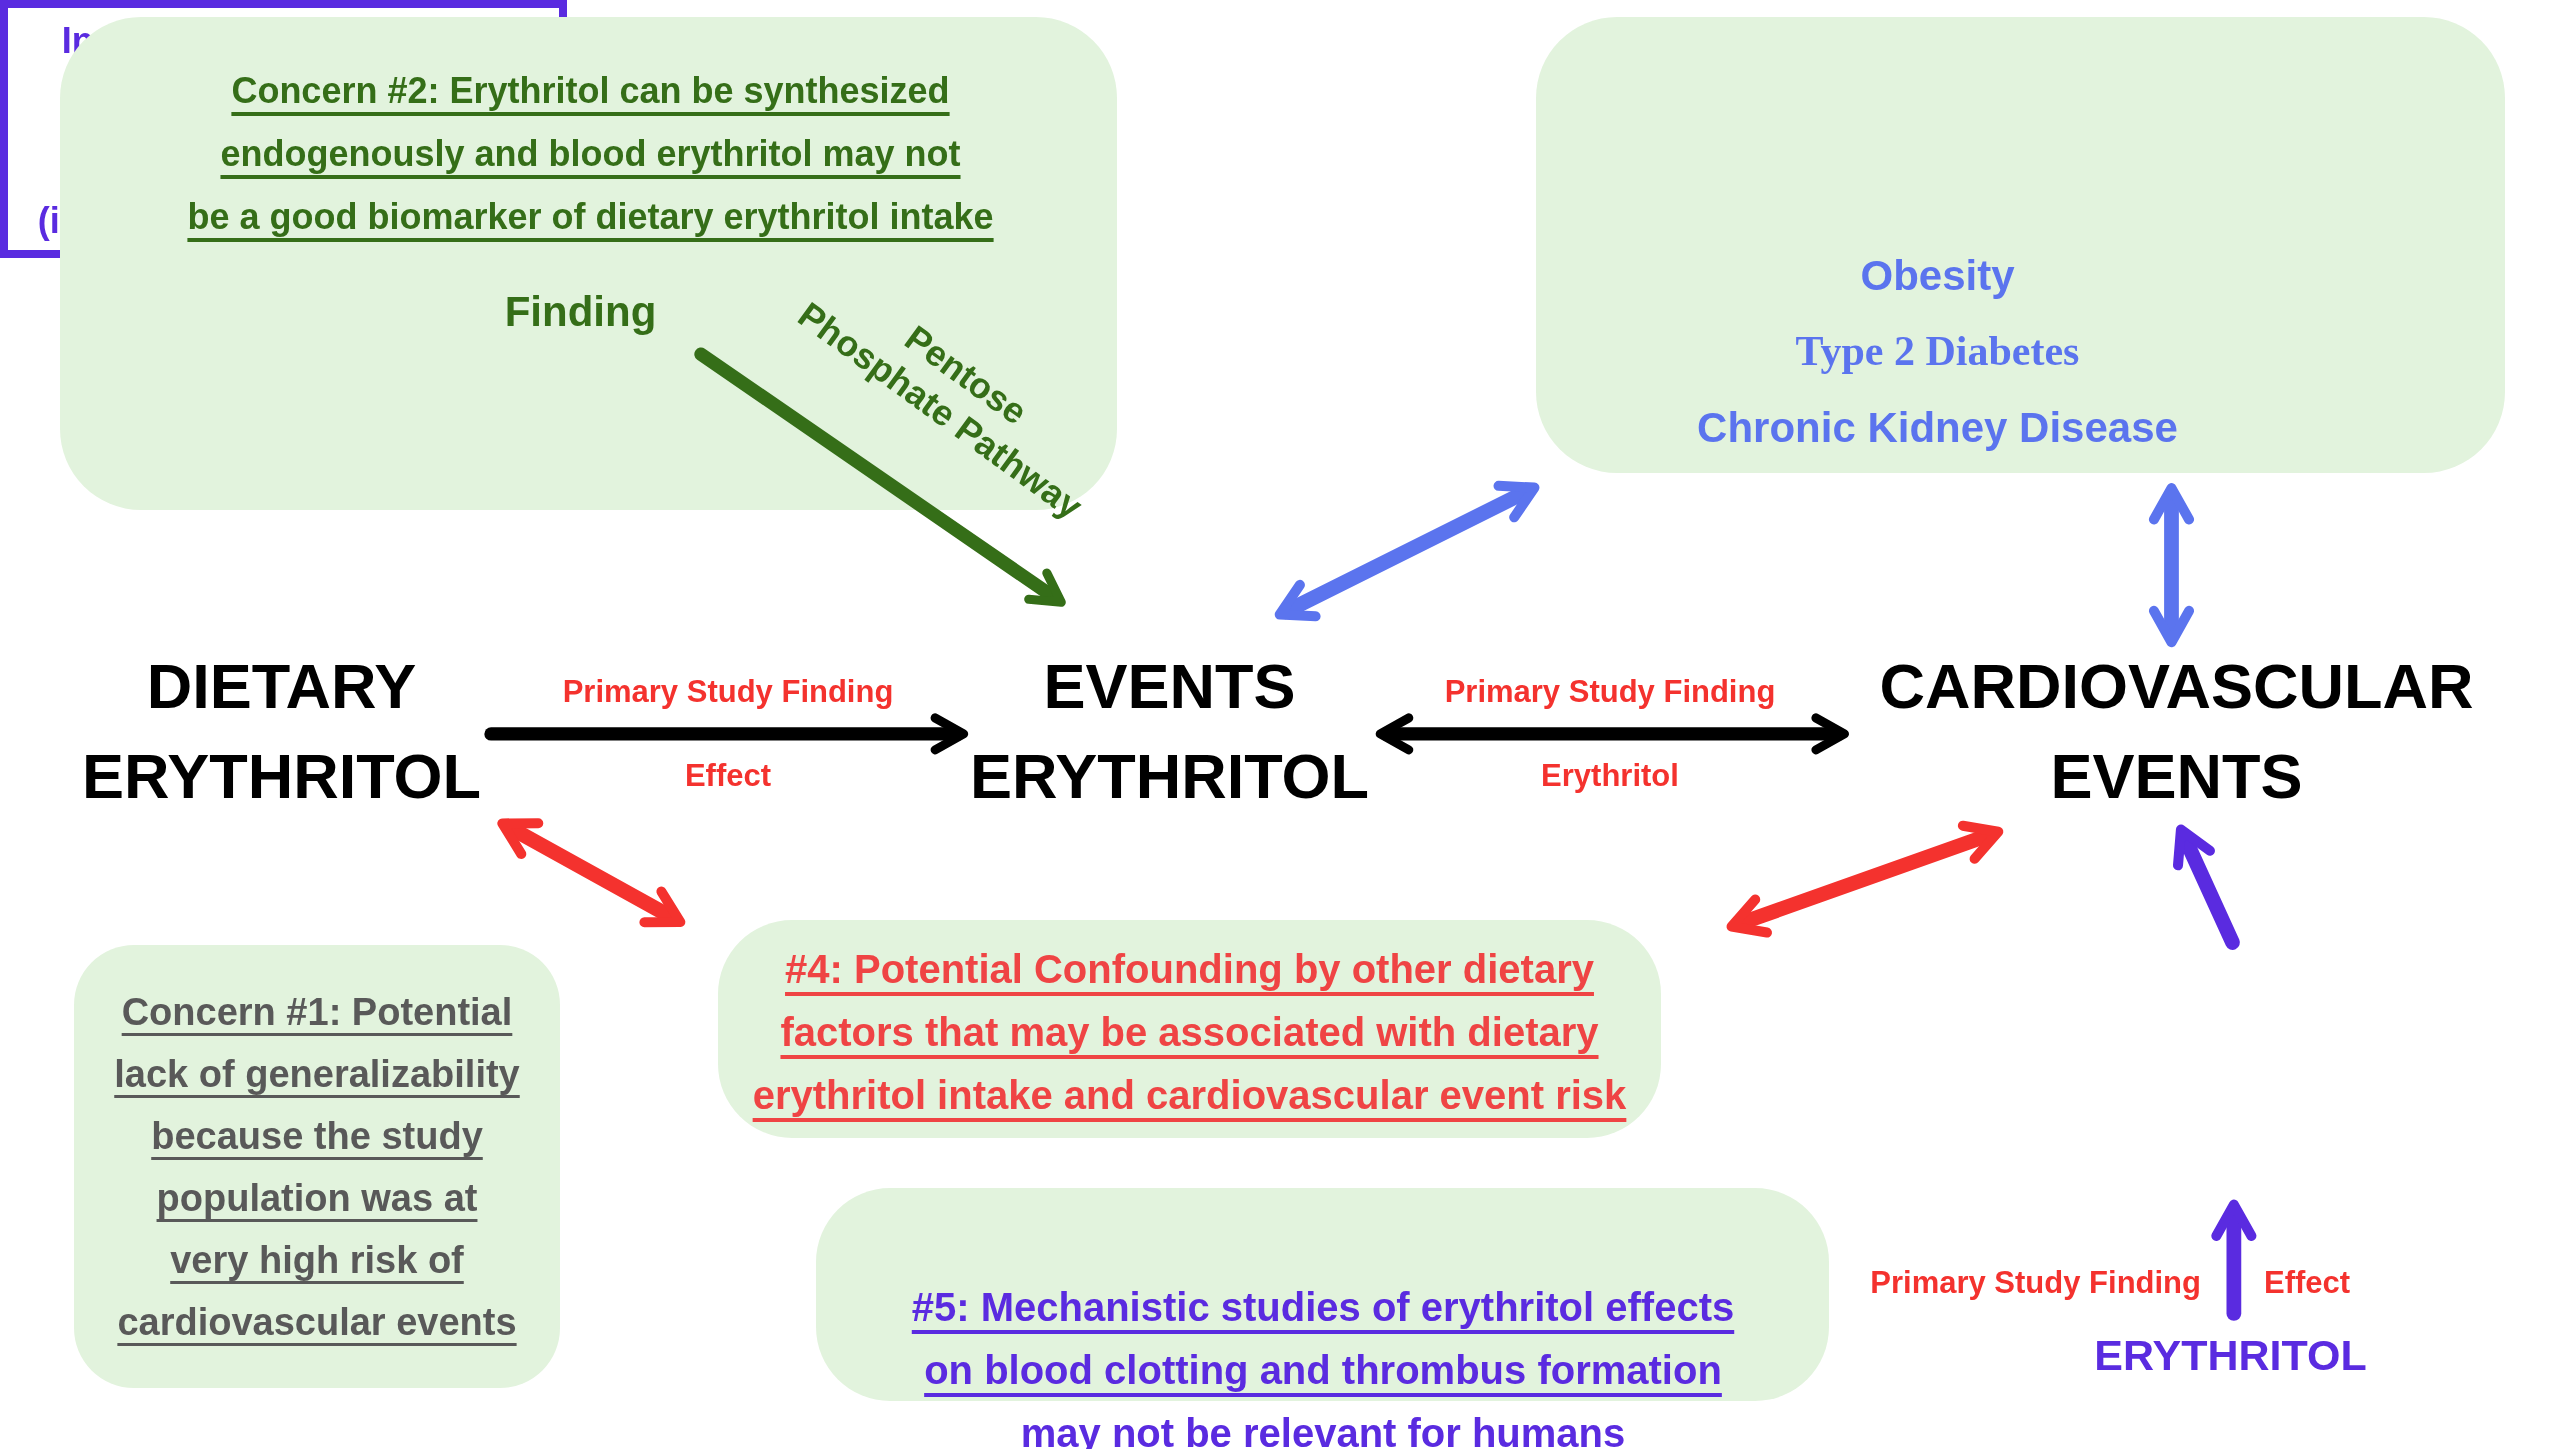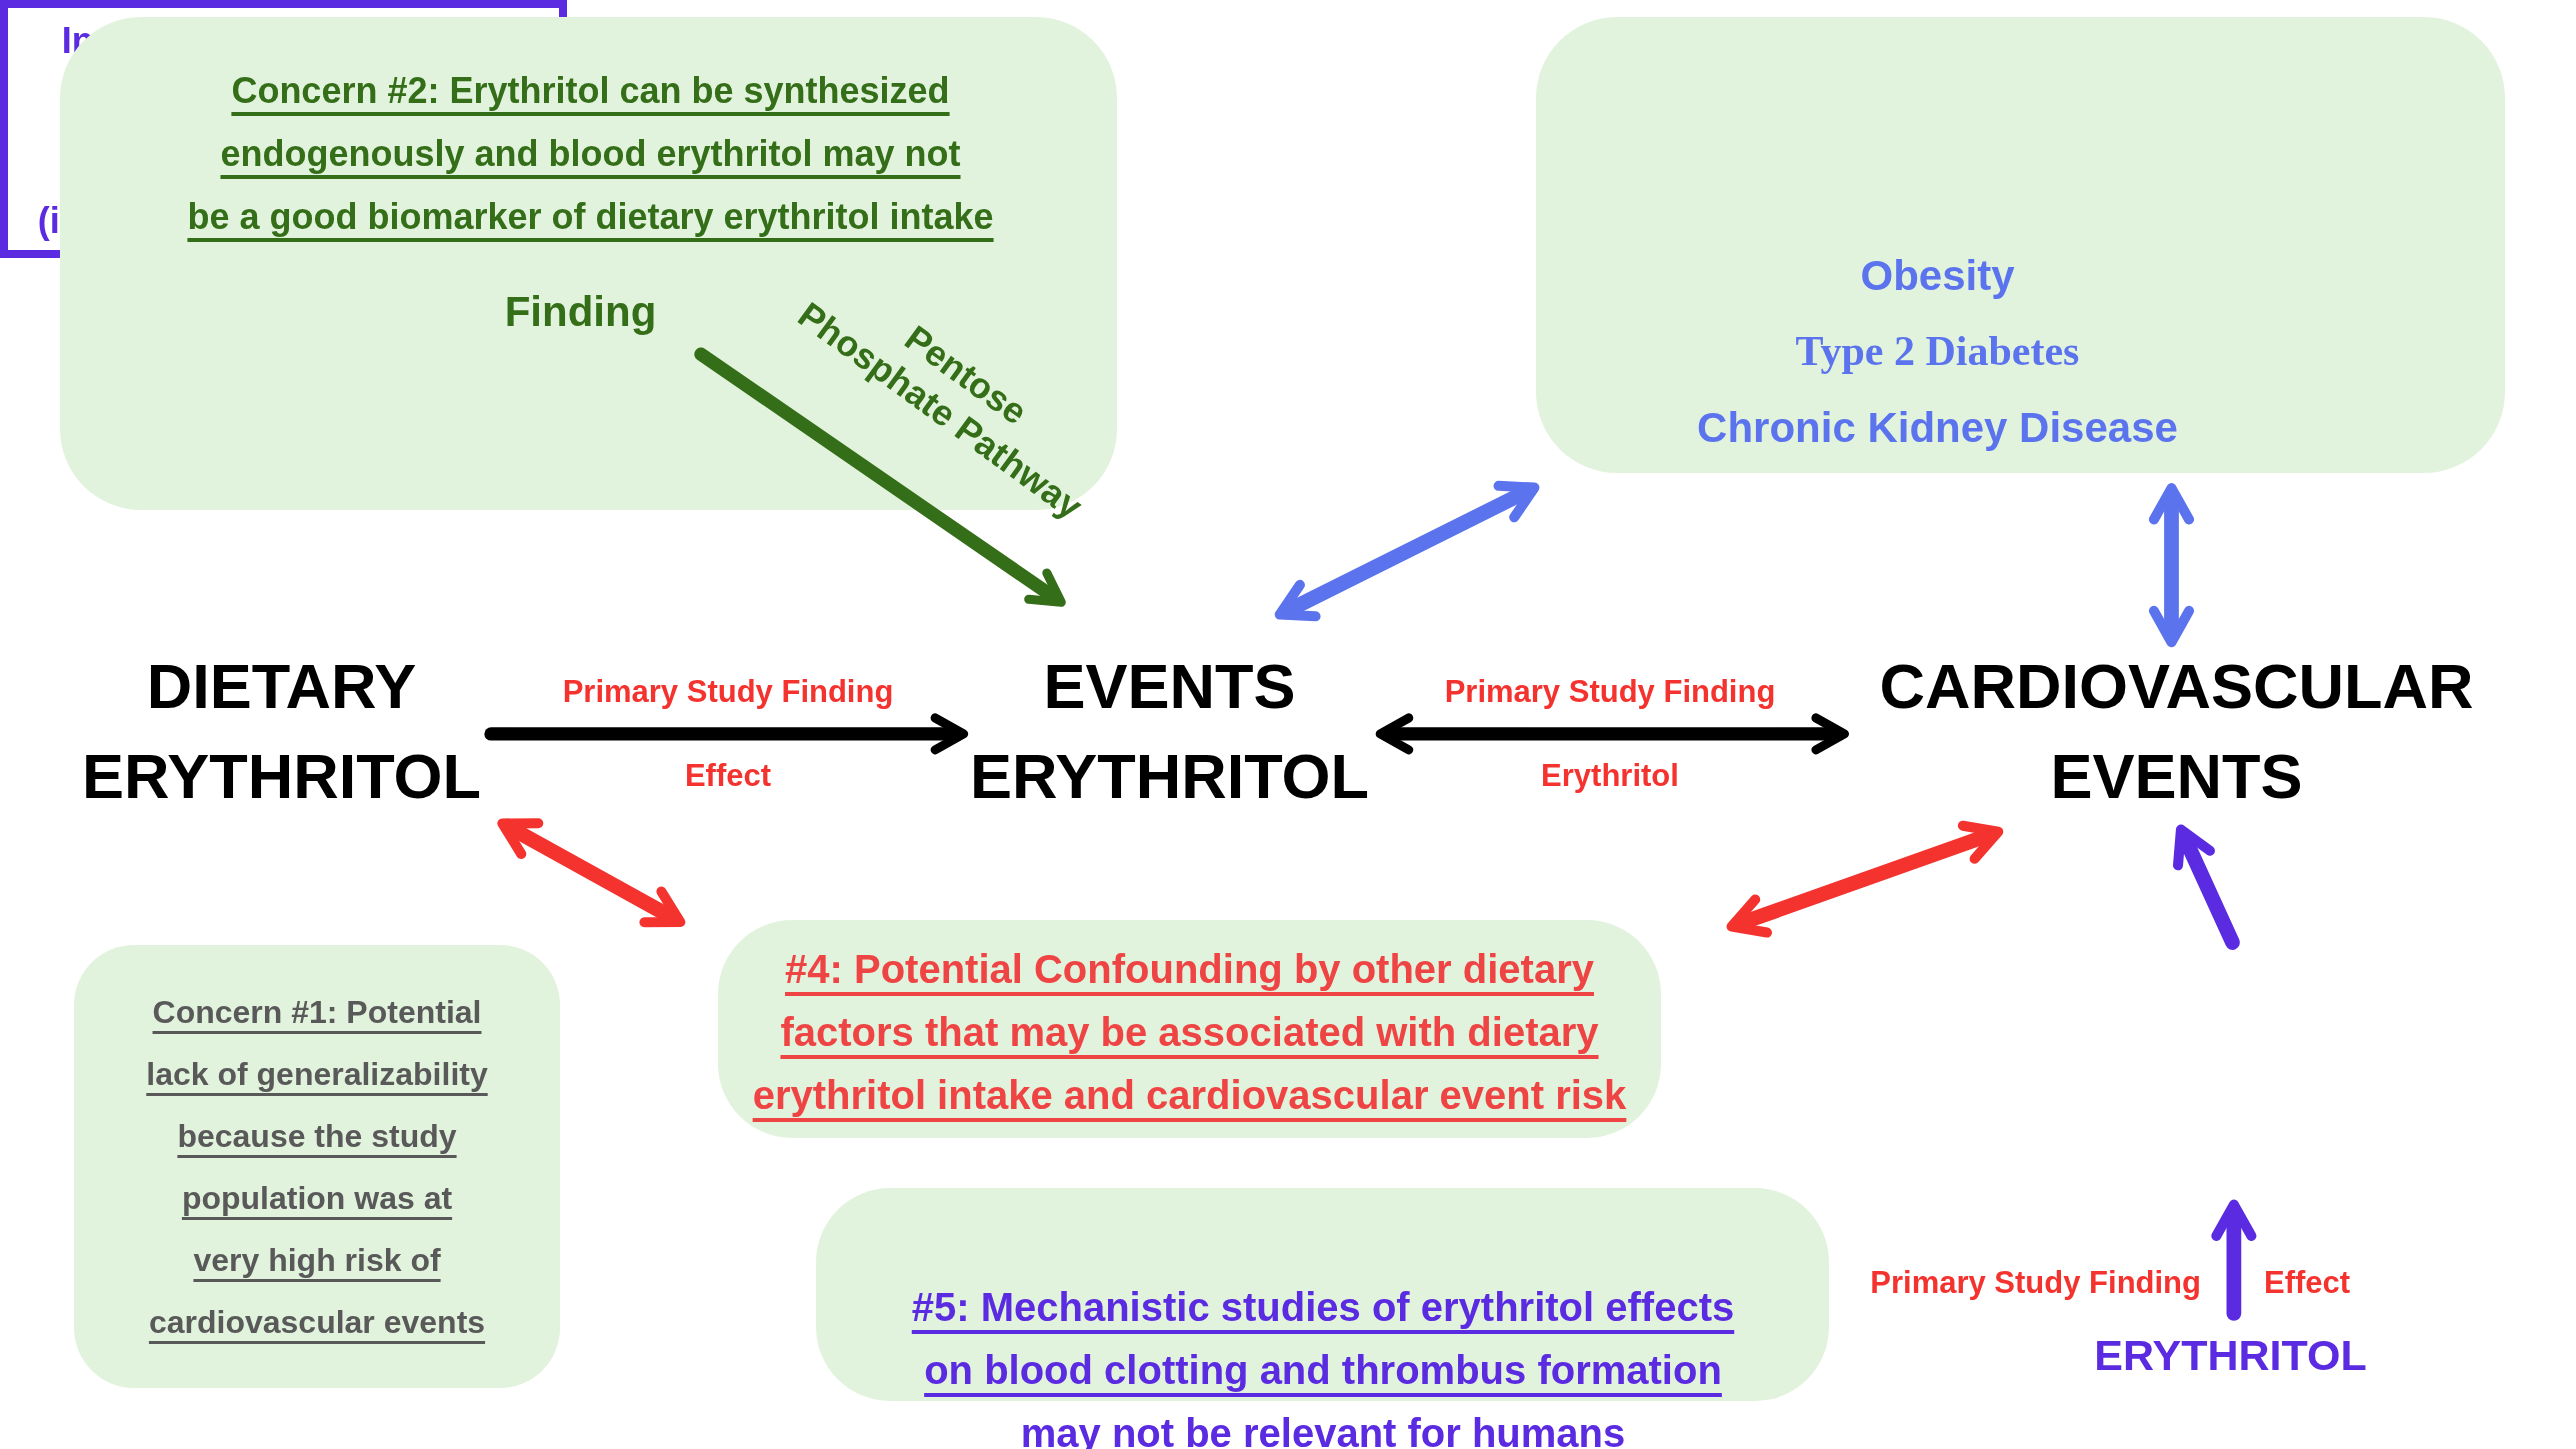--- a/index.html
+++ b/index.html
@@ -18,21 +18,21 @@
            transform:rotate(36deg);}
 
   
   #box3{left:1536px;top:17px;width:969px;height:456px;}
   #t3{left:1550px;top:40px;width:943px;font-size:42px;line-height:63px;color:#5b74ee;}
   .cond{left:1536px;width:803px;font-size:42px;line-height:63px;color:#5b74ee;}
   #cond0{top:244px;} #cond1{top:320px;font-family:Liberation Serif, serif;} #cond2{top:396px;}
 
   
   #box1{left:74px;top:945px;width:486px;height:443px;border-radius:60px;}
-  #t1{left:74px;top:981px;width:486px;font-size:32px;line-height:62px;color:#595959;
+  #t1{left:74px;top:981px;width:486px;font-size:38px;line-height:62px;color:#595959;
       text-decoration-thickness:3.4px;text-underline-offset:8px;}
 
   
   #box4{left:718px;top:920px;width:943px;height:218px;border-radius:74px;}
   #t4{left:725px;top:938px;width:929px;font-size:40px;line-height:63px;color:#ef4444;}
 
   
   #box5{left:816px;top:1188px;width:1013px;height:213px;border-radius:74px;}
   #t5{left:823px;top:1276px;width:1000px;font-size:40px;line-height:63px;color:#5a2be0;}
 

